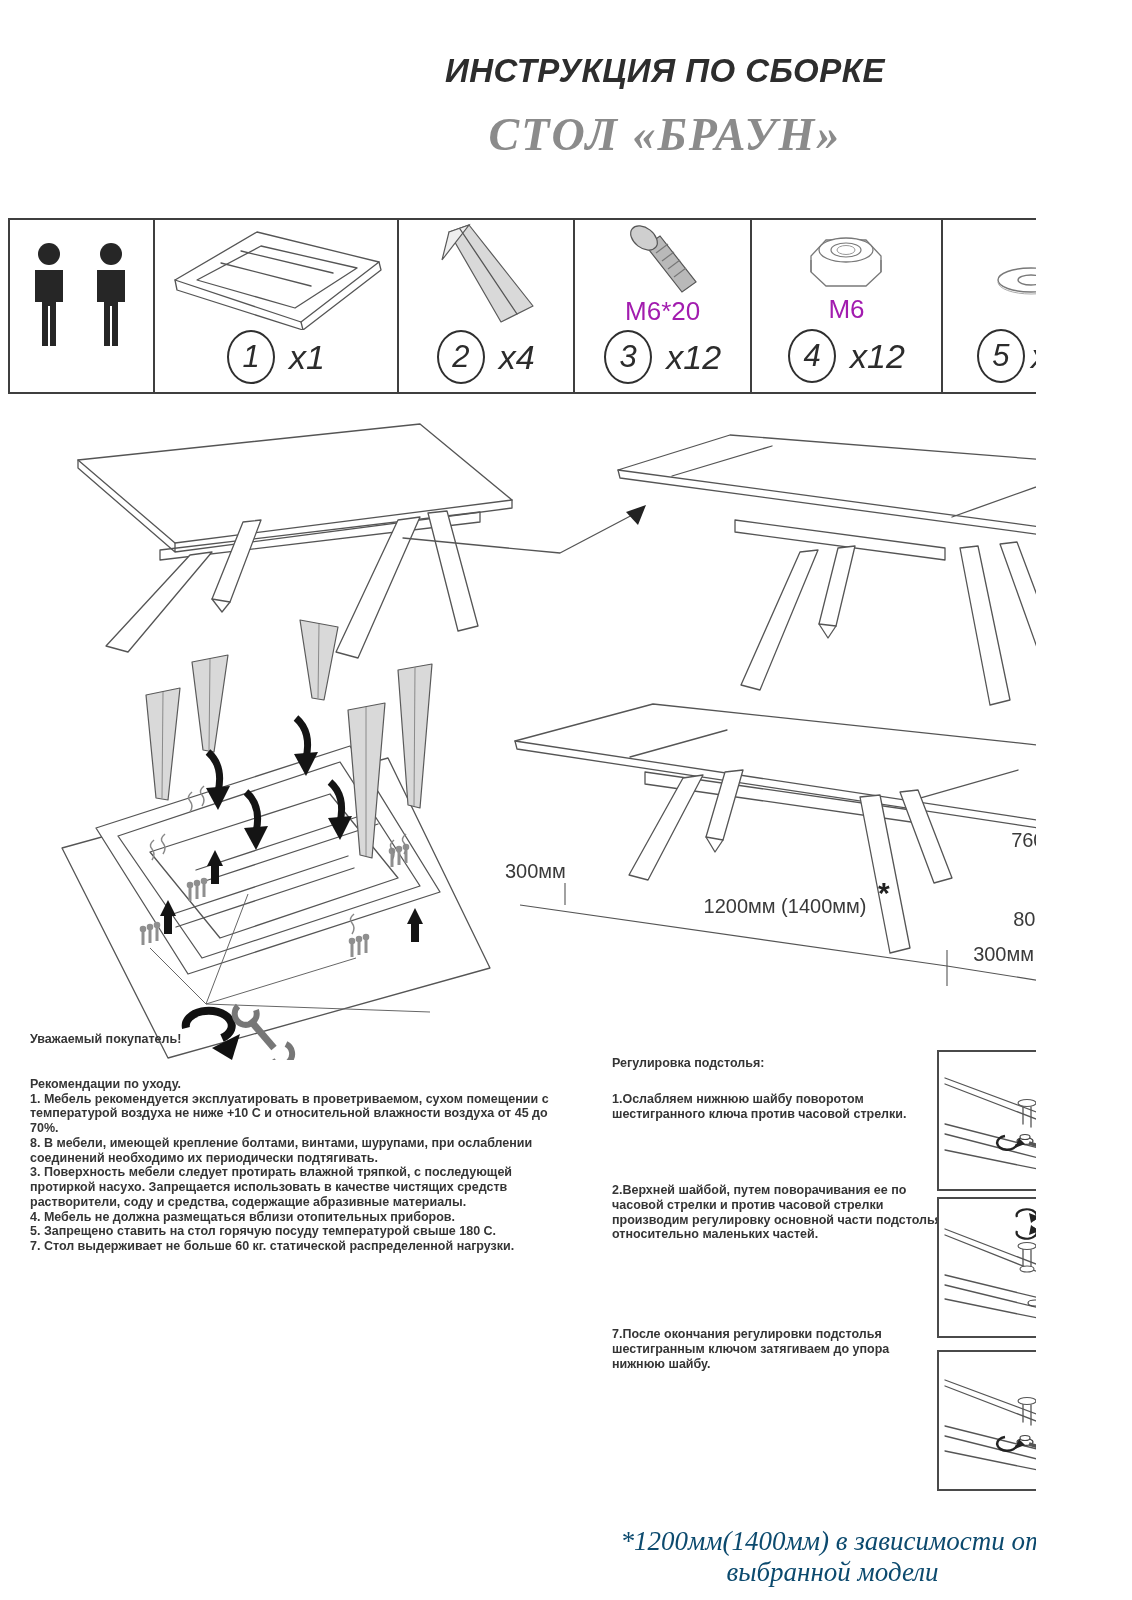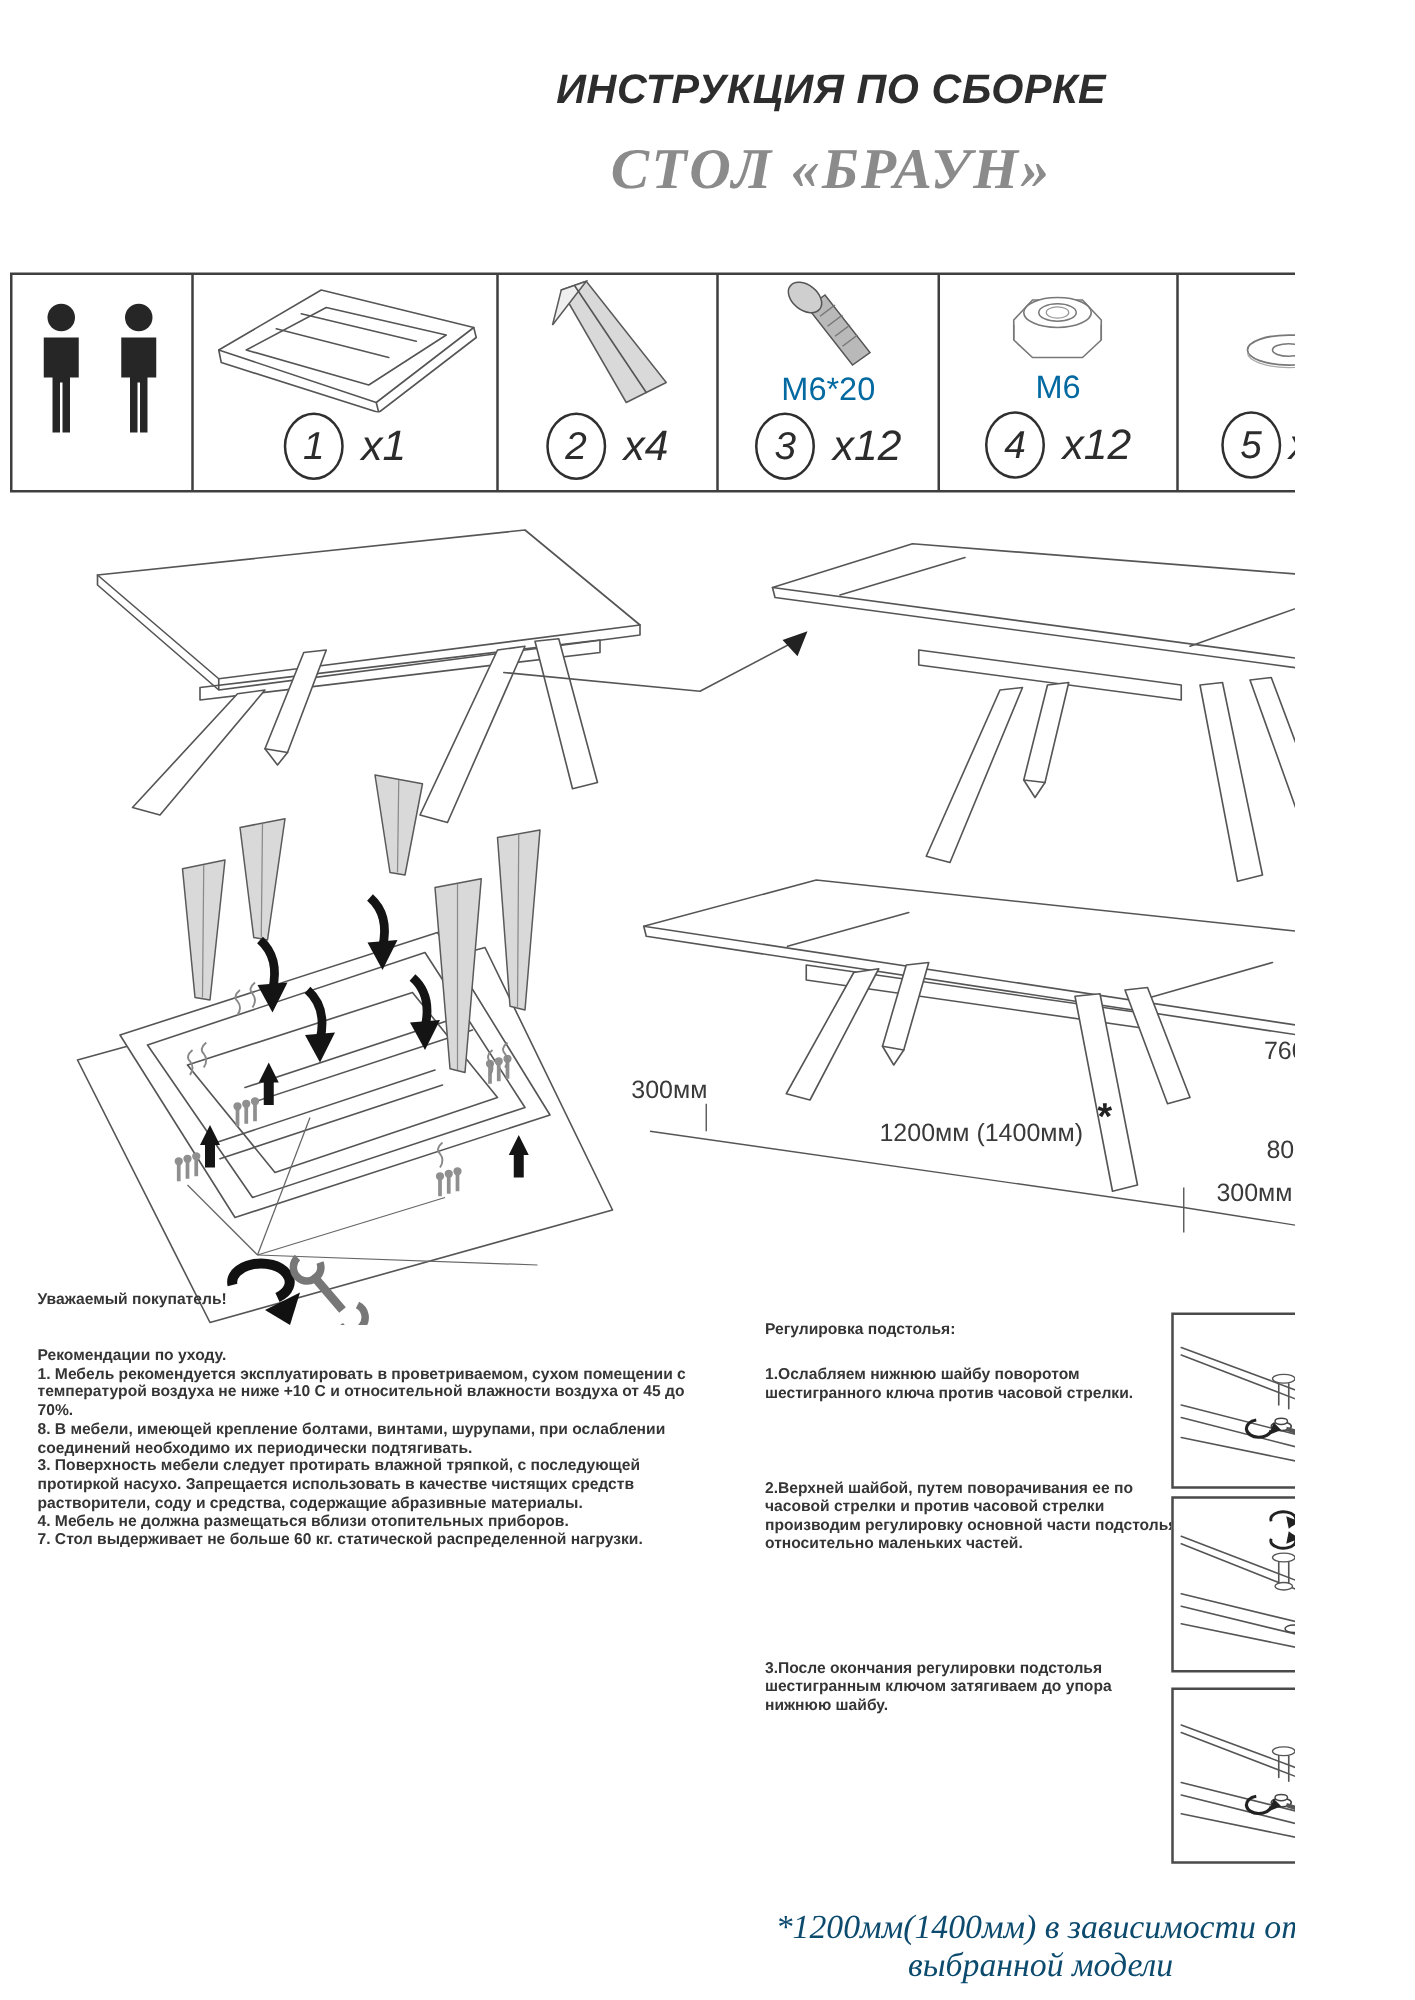--- a/index.html
+++ b/index.html
@@ -10,21 +10,21 @@
   .title-main{font-size:33px;font-weight:bold;font-style:italic;color:#2d2d2d;letter-spacing:.5px;}
   .title-sub{margin-top:18px;font-family:"Liberation Serif",serif;font-size:46px;font-weight:bold;
              font-style:italic;color:#8b8b8b;letter-spacing:2px;}
   
   .parts{position:absolute;top:218px;left:8px;width:1114px;height:176px;display:flex;
          border:2px solid #3f3f3f;box-sizing:border-box;}
   .cell{border-right:2px solid #3f3f3f;box-sizing:border-box;display:flex;flex-direction:column;
         align-items:center;justify-content:flex-end;padding:6px 4px 8px;}
   .cell:last-child{border-right:none;}
   .cell .art{flex:1;display:flex;align-items:center;justify-content:center;width:100%;}
-  .size-label{font-size:26px;color:#0369a1;line-height:1;margin-bottom:6px;}
+  .size-label{font-size:26px;color:#a21caf;line-height:1;margin-bottom:6px;}
   .countrow{display:flex;align-items:center;justify-content:center;gap:14px;height:56px;}
   .numcircle{display:flex;align-items:center;justify-content:center;width:44px;height:50px;
              border:2px solid #2f2f2f;border-radius:50%;font-size:31px;font-style:italic;color:#2c2c2c;}
   .qty{font-size:34px;font-style:italic;color:#2c2c2c;line-height:1;}
   
   .txt{position:absolute;font-size:12.5px;font-weight:bold;color:#353535;line-height:1.18;}
   .careblock{top:1032px;left:30px;width:548px;}
   .careblock .gap{height:30px;}
   .adj-head{top:1056px;left:612px;width:330px;}
   .adj-1{top:1092px;left:612px;width:330px;}
@@ -316,27 +316,28 @@
   </svg>
 
   <div class="txt careblock">
     <div>Уважаемый покупатель!</div>
     <div class="gap"></div>
     <div>Рекомендации по уходу.</div>
     <div>1. Мебель рекомендуется эксплуатировать в проветриваемом, сухом помещении с температурой воздуха не ниже +10 С и относительной влажности воздуха от 45 до 70%.</div>
     <div>8. В мебели, имеющей крепление болтами, винтами, шурупами, при ослаблении соединений необходимо их периодически подтягивать.</div>
     <div>3. Поверхность мебели следует протирать влажной тряпкой, с последующей протиркой насухо. Запрещается использовать в качестве чистящих средств растворители, соду и средства, содержащие абразивные материалы.</div>
     <div>4. Мебель не должна размещаться вблизи отопительных приборов.</div>
+    <div>5. Запрещено ставить на стол горячую посуду температурой свыше 180 С.</div>
     <div>7. Стол выдерживает не больше 60 кг. статической распределенной нагрузки.</div>
   </div>
 
   <div class="txt adj-head">Регулировка подстолья:</div>
   <div class="txt adj-1">1.Ослабляем нижнюю шайбу поворотом шестигранного ключа против часовой стрелки.</div>
   <div class="txt adj-2">2.Верхней шайбой, путем поворачивания ее по часовой стрелки и против часовой стрелки производим регулировку основной части подстолья, относительно маленьких частей.</div>
-  <div class="txt adj-3">3.После окончания регулировки подстолья шестигранным ключом затягиваем до упора нижнюю шайбу.</div>
+  <div class="txt adj-3">7.После окончания регулировки подстолья шестигранным ключом затягиваем до упора нижнюю шайбу.</div>
 
   <div class="panel" style="top:1050px">
     <svg width="166" height="137" viewBox="0 0 166 137">
       <g class="ln" stroke-width="1.1">
         <path d="M6,26 L162,84"></path>
           <path d="M6,32 L162,92"></path>
         <path d="M6,72 L162,112"></path>
           <path d="M6,82 L162,122"></path>
         <path d="M6,98 L162,130"></path>
           <line x1="118" y1="116" x2="118" y2="131"></line>

